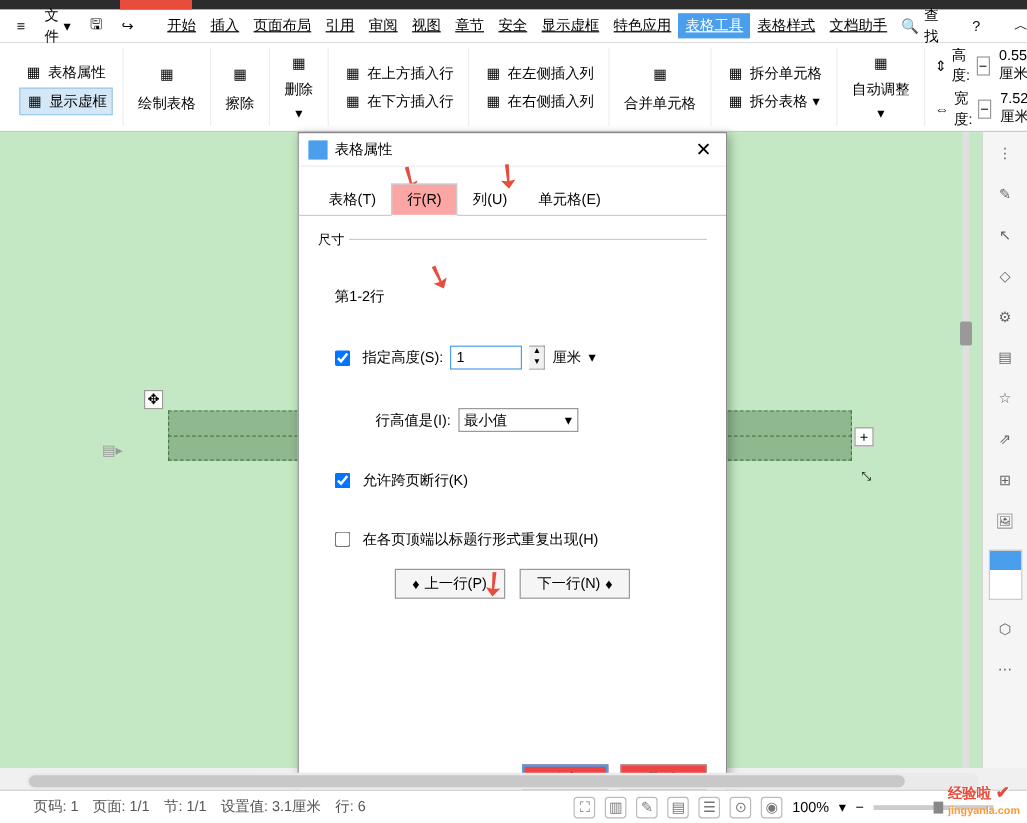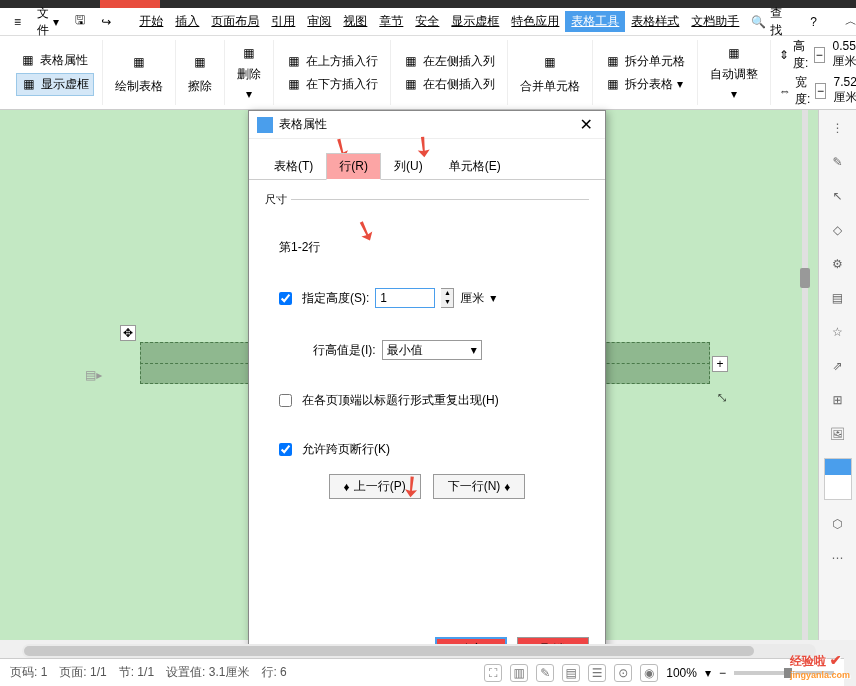--- a/index.html
+++ b/index.html
@@ -56,21 +56,21 @@
 .select-box { width: 100px; height: 20px; border: 1px solid #999; padding: 0 4px; display: flex; align-items: center; justify-content: space-between; cursor: pointer; }
 .chk { margin-right: 4px; }
 .nav-btns { display: flex; justify-content: center; gap: 12px; margin-top: 12px; }
 .nav-btn { padding: 3px 14px; border: 1px solid #999; background: #f5f5f5; cursor: pointer; display: flex; align-items: center; gap: 4px; }
 .dlg-footer { display: flex; justify-content: flex-end; gap: 10px; padding: 12px 16px; }
 .dlg-btn { width: 72px; height: 24px; border: 1px solid #999; background: #ef4444; cursor: pointer; }
 .dlg-btn.primary { border: 2px solid #4a9eec; }
 
 .arrow { position: absolute; color: #e84c3d; font-size: 28px; pointer-events: none; }
 
-.statusbar { position: absolute; bottom: 0; left: 0; right: 12px; height: 28px; background: #fff; border-top: 1px solid #ccc; display: flex; align-items: center; padding: 0 10px; gap: 12px; }
+.statusbar { position: absolute; bottom: 0; left: 0; right: 0; height: 28px; background: #fff; border-top: 1px solid #ccc; display: flex; align-items: center; padding: 0 28px; gap: 12px; }
 .status-item { color: #555; }
 .status-icons { margin-left: auto; display: flex; align-items: center; gap: 8px; }
 .status-icon { width: 18px; height: 18px; border: 1px solid #bbb; border-radius: 3px; display: flex; align-items: center; justify-content: center; color: #777; cursor: pointer; }
 .zoom-bar { width: 100px; height: 4px; background: #ccc; position: relative; }
 .zoom-thumb { position: absolute; left: 50%; top: -3px; width: 8px; height: 10px; background: #888; }
 
 .scrollbar-h { position: absolute; bottom: 28px; left: 22px; right: 40px; height: 14px; background: #eaeaea; border-radius: 7px; }
 .scroll-thumb-h { position: absolute; left: 2px; top: 2px; width: 92%; height: 10px; background: #c8c8c8; border-radius: 5px; }
 
 .watermark { position: absolute; right: 6px; bottom: 6px; color: #e84c3d; font-weight: bold; font-size: 14px; text-shadow: 1px 1px 0 #fff; pointer-events: none; }
@@ -265,26 +265,26 @@
         <span>▾</span>
     </div>
     <div class="field-row" style="padding-left:48px">
       <span>行高值是(I):</span>
       <div class="select-box">
           <span>最小值</span>
           <span>▾</span>
         </div>
     </div>
     <div class="field-row">
+      <input type="checkbox" class="chk" checked="" style="">
+      <span>允许跨页断行(K)</span>
+    </div>
+    <div class="field-row">
       <input type="checkbox" class="chk" style="">
       <span>在各页顶端以标题行形式重复出现(H)</span>
-    </div>
-    <div class="field-row">
-      <input type="checkbox" class="chk" checked="" style="">
-      <span>允许跨页断行(K)</span>
     </div>
     <div class="nav-btns">
       <div class="nav-btn">
           <span>♦</span>
           <span>上一行(P)</span>
         </div>
       <div class="nav-btn">
           <span>下一行(N)</span>
           <span>♦</span>
         </div>

